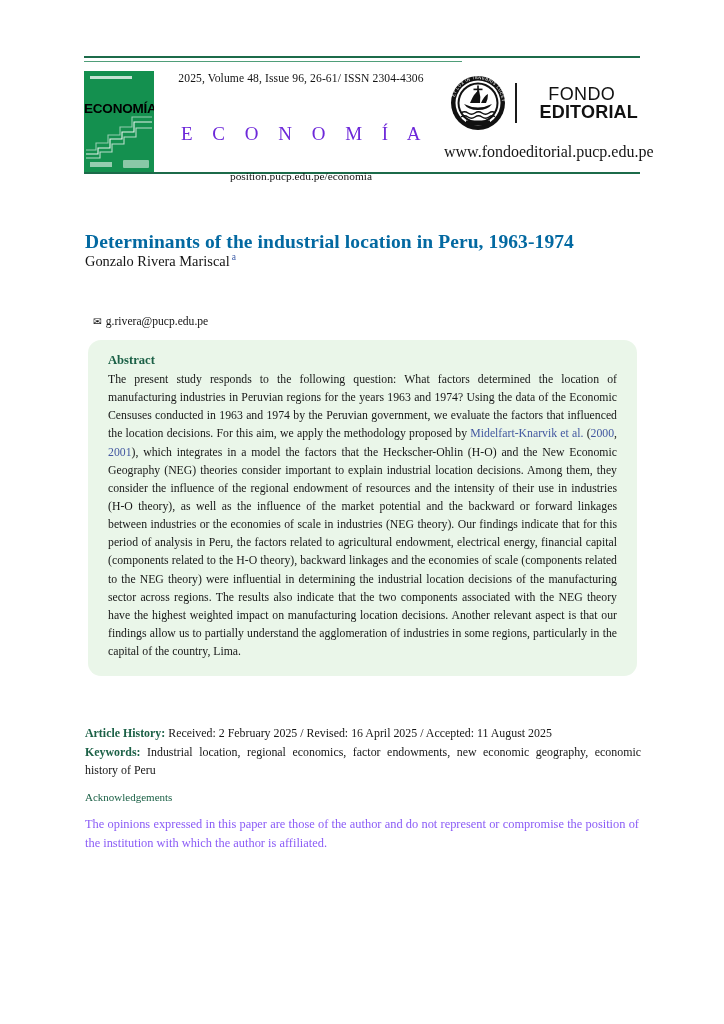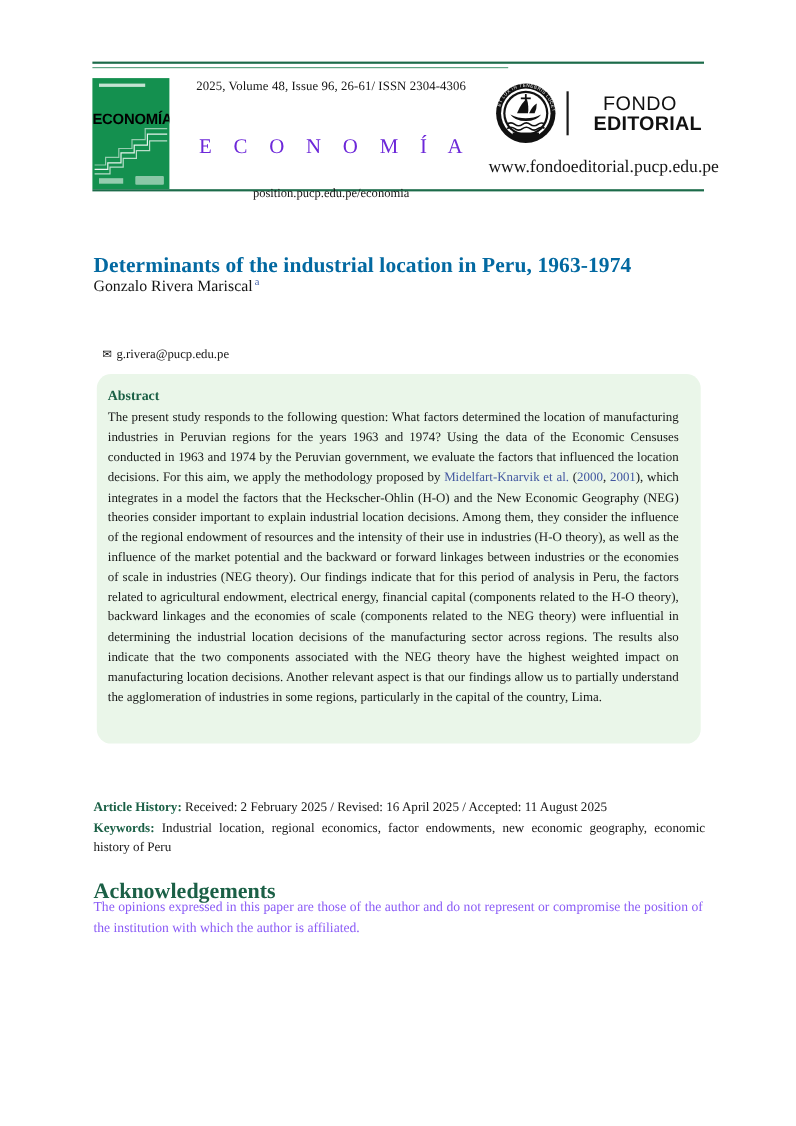--- a/index.html
+++ b/index.html
@@ -228,21 +228,21 @@
   
   .abstract-box {
     position: absolute;
     left: 88px;
     top: 340px;
     width: 549px;
     height: 336px;
     background: #eaf6e9;
     border-radius: 13px;
     box-sizing: border-box;
-    padding: 13px 20px 12px 10px;
+    padding: 13px 20px 12px 20px;
   }
   .abstract-head {
     font-size: 12.6px;
     font-weight: bold;
     color: #1b6046;
     margin-bottom: 3px;
   }
   .abstract-body {
     font-size: 11.75px;
     line-height: 1.545;
@@ -268,22 +268,22 @@
     color: #1b6046;
   }
   .meta p { margin: 0; }
   .meta .kw { text-align: justify; }
 
   
   .ack-head {
     position: absolute;
     left: 85px;
     top: 782px;
-    font-size: 20px;
-    font-weight: bold;
+    font-size: 11px;
+    font-weight: normal;
     color: #1b6046;
   }
   .ack-body {
     position: absolute;
     left: 85px;
     top: 815px;
     width: 554px;
     font-size: 12.4px;
     line-height: 1.56;
     text-align: justify;

